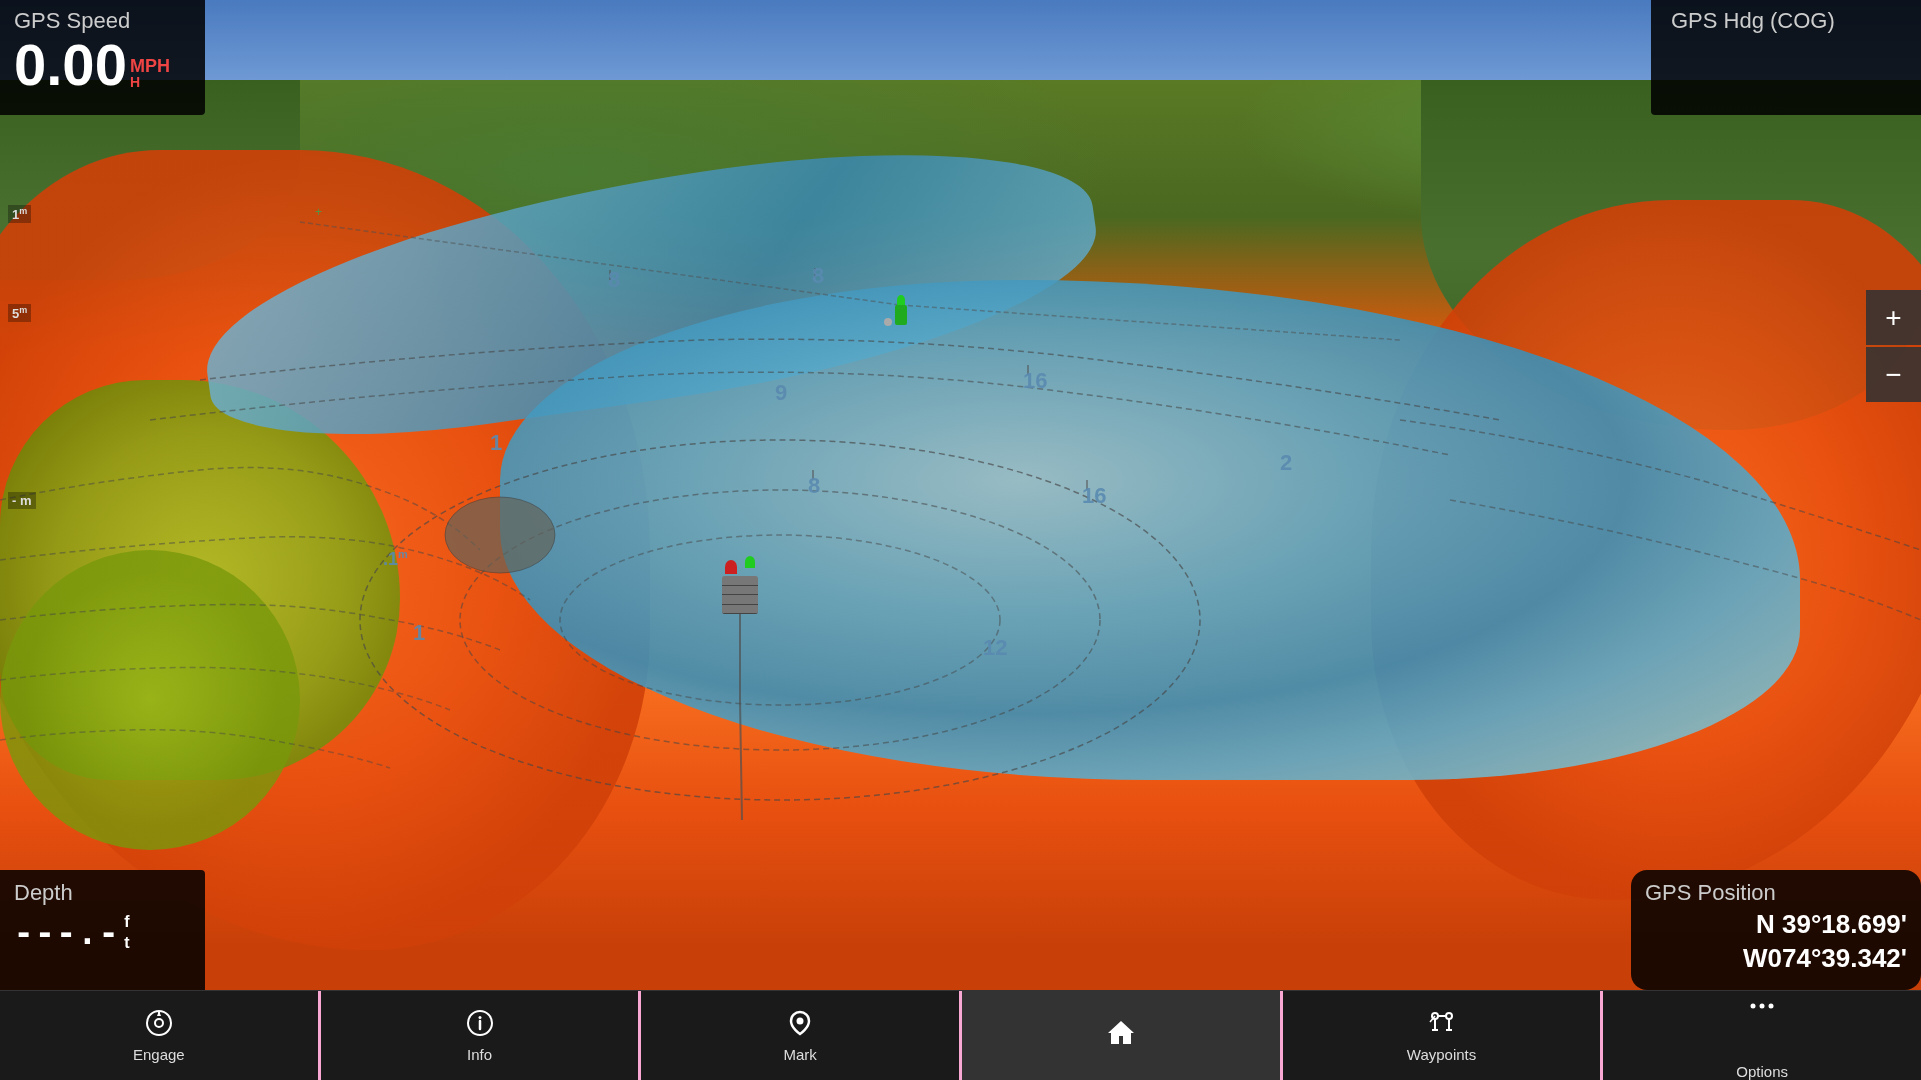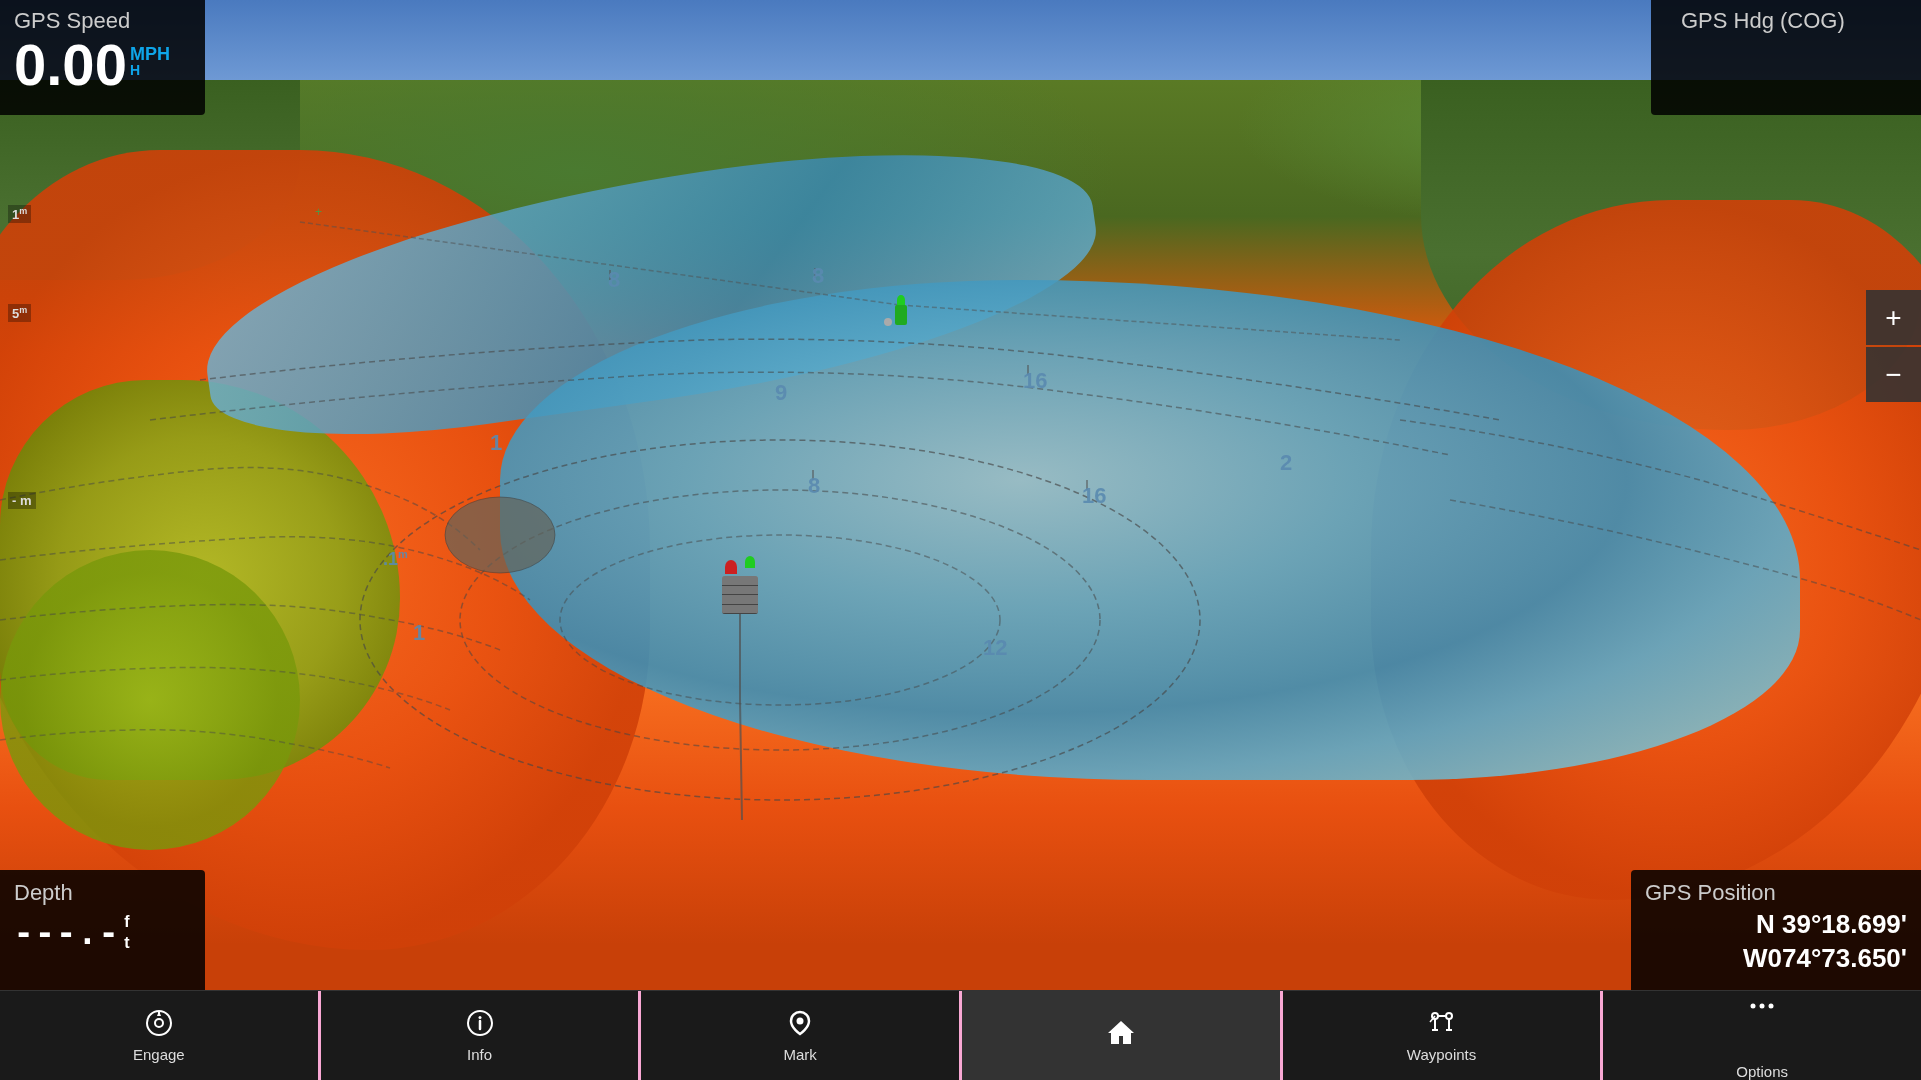--- a/index.html
+++ b/index.html
@@ -231,34 +231,34 @@
       font-weight: bold;
       line-height: 1;
       color: white;
       display: flex;
       align-items: flex-start;
     }
 
     .panel-unit {
       font-size: 18px;
       font-weight: bold;
-      color: #0ea5e9;
+      color: #ef4444;
       margin-left: 3px;
-      margin-top: 8px;
+      margin-top: 20px;
       line-height: 1.2;
     }
 
     
     #gps-heading-panel {
       position: absolute;
       top: 0; right: 0;
       width: 270px; height: 115px;
       background: rgba(0,0,0,0.85);
       color: white;
-      padding: 8px 30px;
+      padding: 8px 20px;
       border-bottom-left-radius: 4px;
     }
 
     
     #depth-panel {
       position: absolute;
       bottom: 90px; left: 0;
       width: 205px; height: 120px;
       background: rgba(0,0,0,0.85);
       color: white;
@@ -292,20 +292,21 @@
 
     
     #gps-position-panel {
       position: absolute;
       bottom: 90px; right: 0;
       width: 290px; height: 120px;
       background: rgba(0,0,0,0.85);
       color: white;
       padding: 10px 14px;
       border-top-left-radius: 4px;
+      border-radius: 16px;
     }
 
     
     #zoom-controls {
       position: absolute;
       top: 290px; right: 0;
       width: 55px;
       display: flex;
       flex-direction: column;
       gap: 2px;
@@ -491,21 +492,21 @@
     <div class="depth-unit-col">
       <span>f</span>
       <span>t</span>
     </div>
   </div>
 </div>
 
 <div id="gps-position-panel">
   <div class="panel-title">GPS Position</div>
   <div class="position-coord">N  39°18.699'</div>
-  <div class="position-coord">W074°73.650'</div>
+  <div class="position-coord">W074°39.342'</div>
 </div>
 
 <div id="zoom-controls">
   <button class="zoom-btn">+</button>
   <button class="zoom-btn">−</button>
 </div>
 
 <div id="bottom-nav">
 
   <div class="nav-item">

